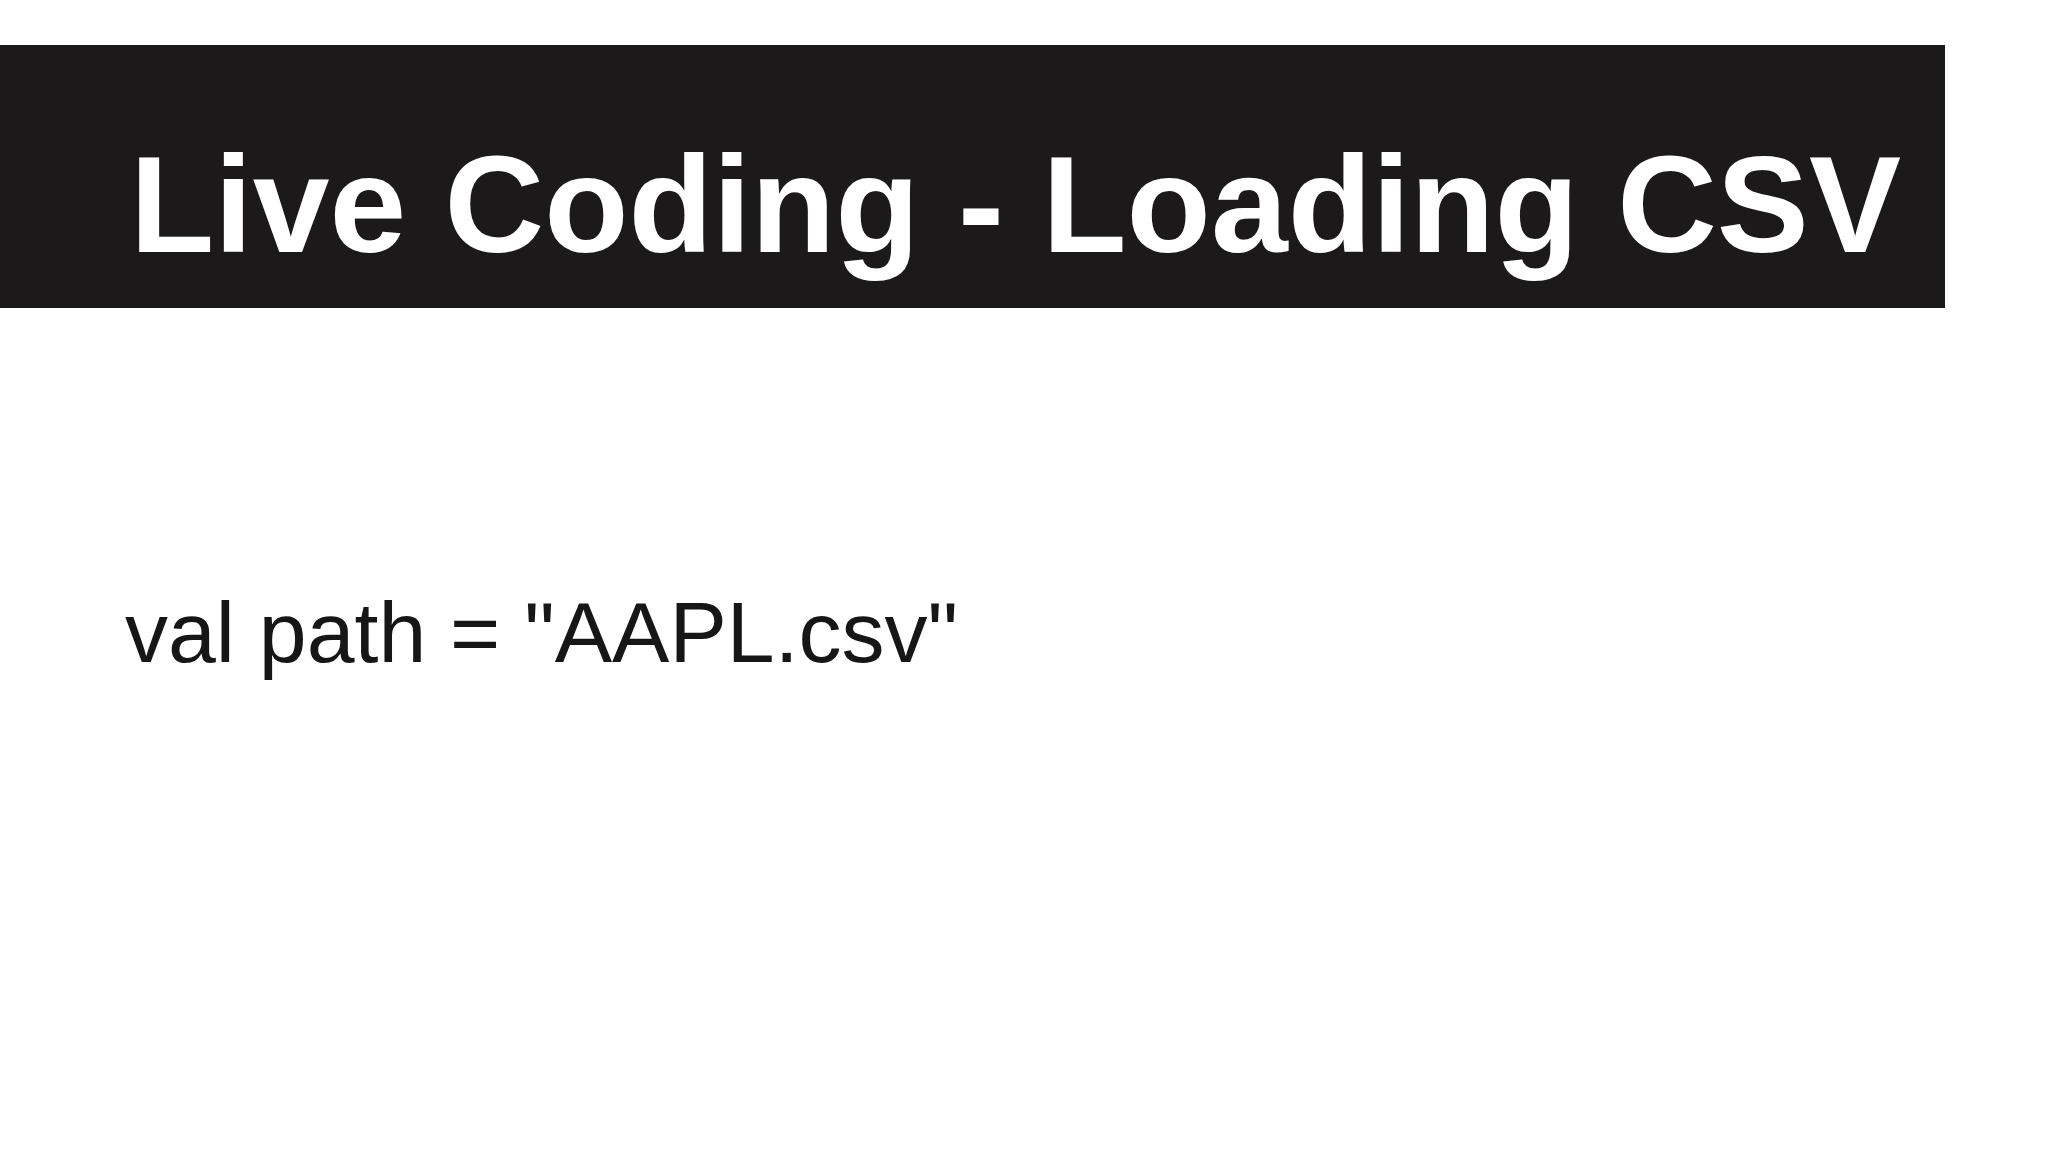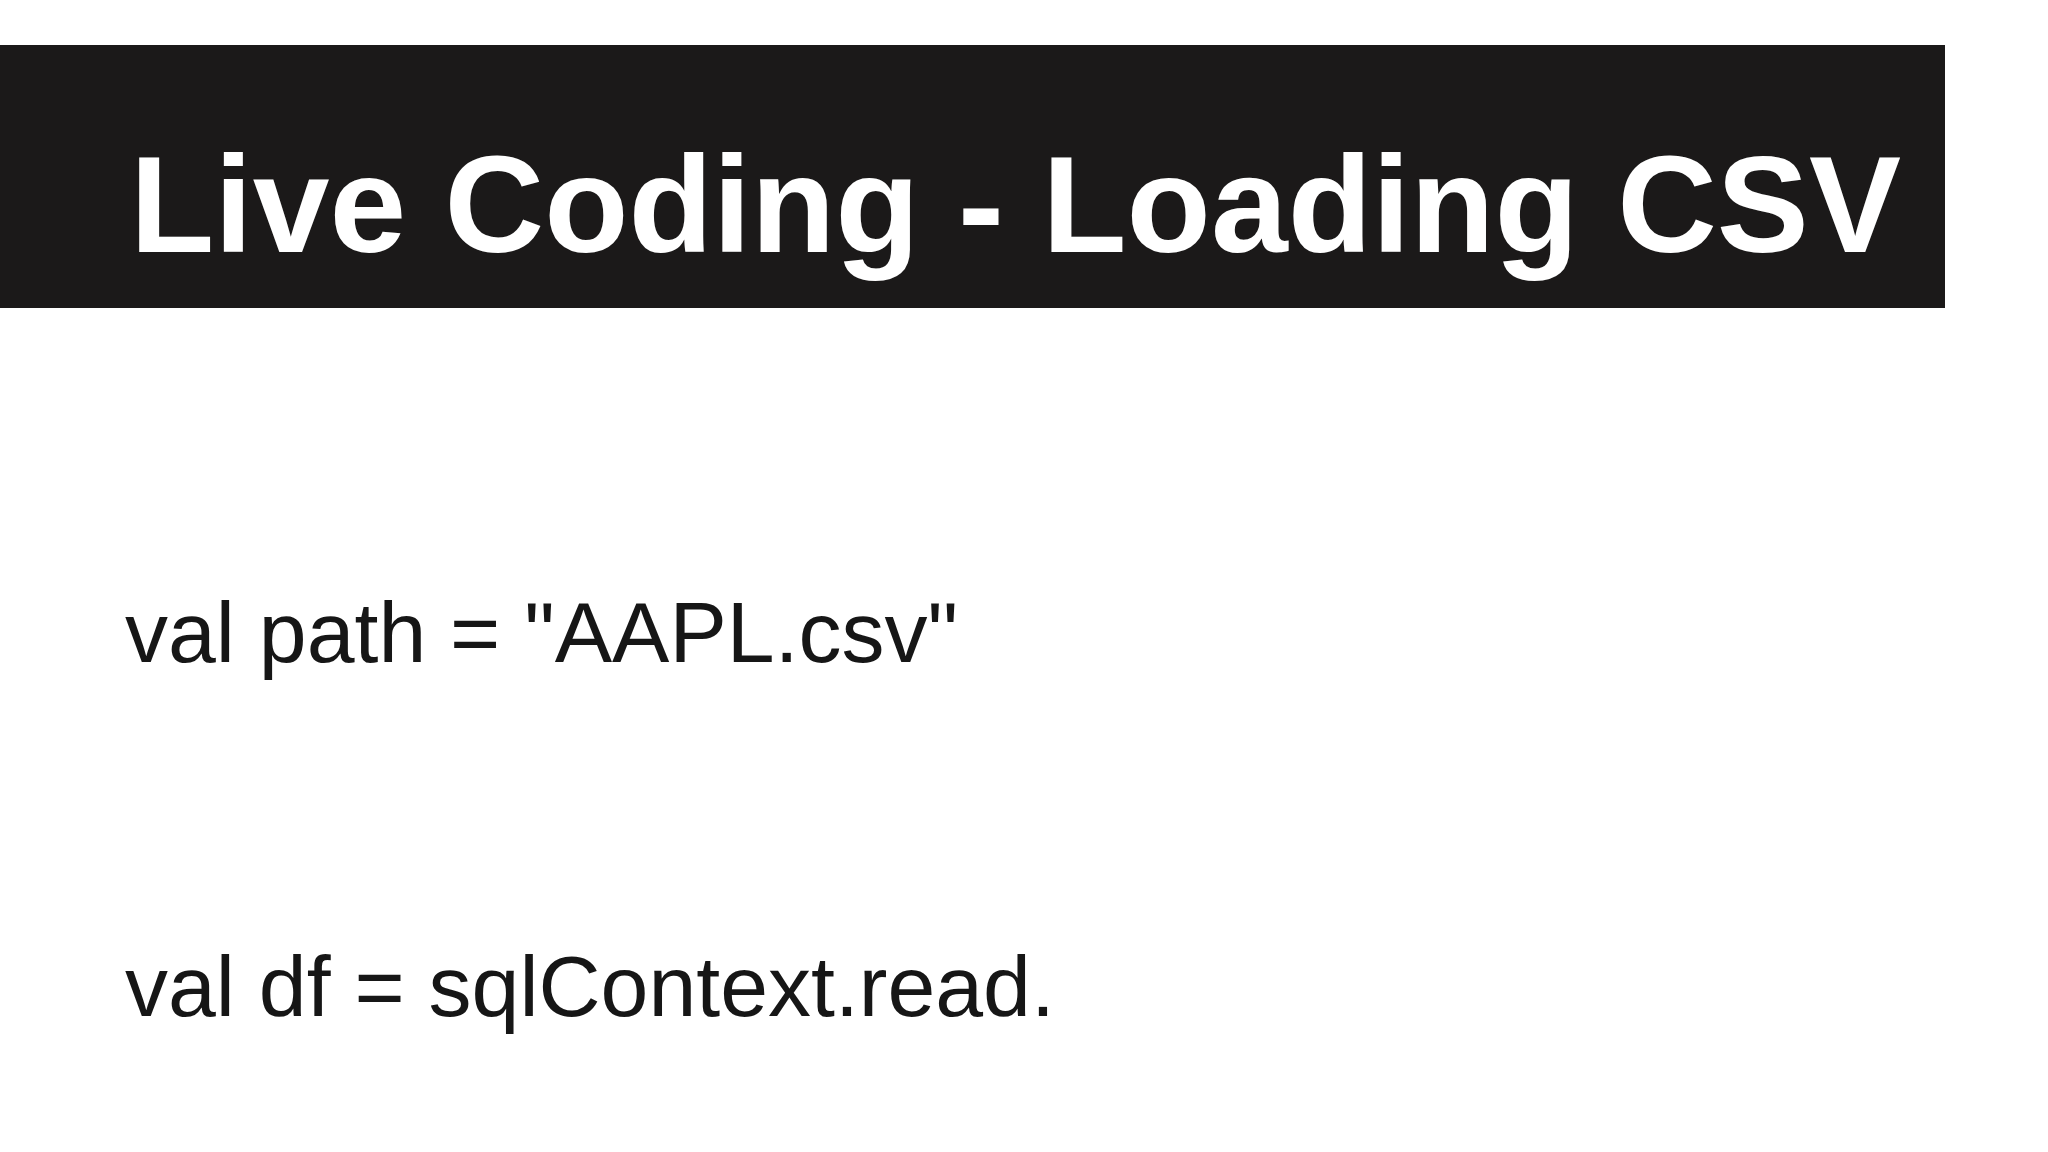--- a/index.html
+++ b/index.html
@@ -7,20 +7,21 @@
     padding: 0;
     background: #ffffff;
   }
   .slide {
     position: relative;
     width: 2048px;
     height: 1152px;
     background: #ffffff;
     overflow: hidden;
     font-family: "Liberation Sans", "DejaVu Sans", sans-serif;
+    text-align: center;
   }
   .banner {
     position: absolute;
     left: 0;
     top: 45px;
     width: 1945px;
     height: 263px;
     background: #1b1919;
   }
   .banner-title {
@@ -51,21 +52,20 @@
 <body>
 
 <div class="slide">
 
   <div class="banner">
     <div class="banner-title">Live Coding - Loading CSV</div>
   </div>
 
   <div class="code-block">
     <div class="code-line">val path = "AAPL.csv"</div>
-    <div class="code-line">val df = sqlContext.read.</div>
     
     
     
     
     
   </div>
 
 </div>
 
 </body></html>

